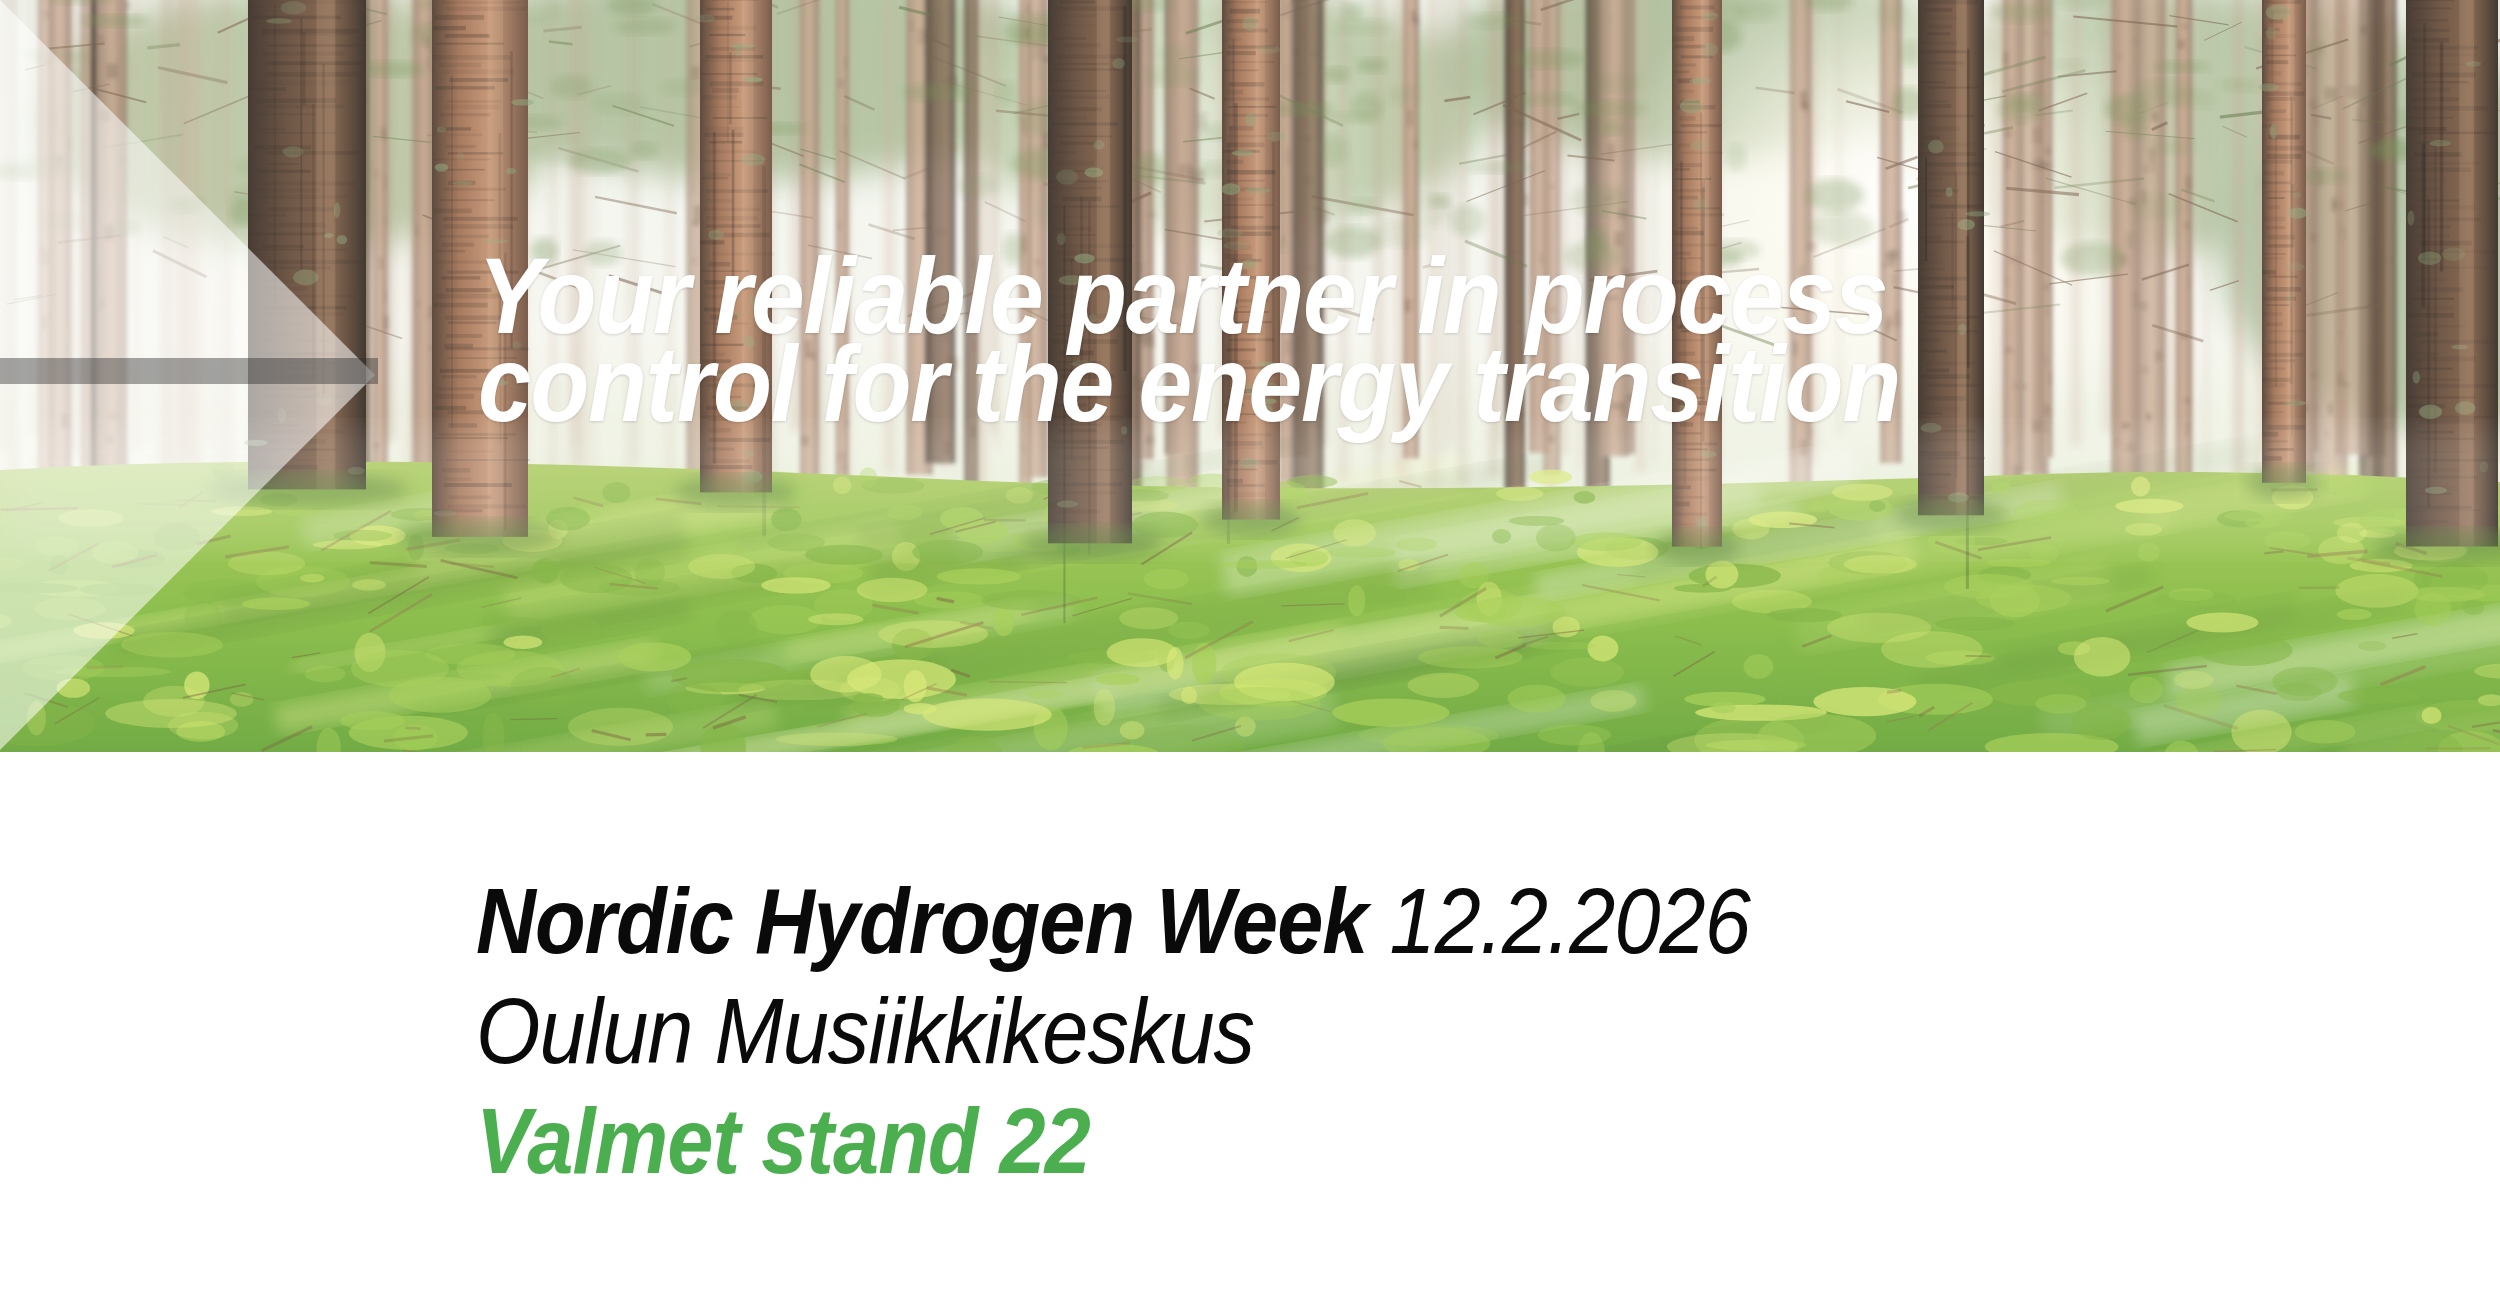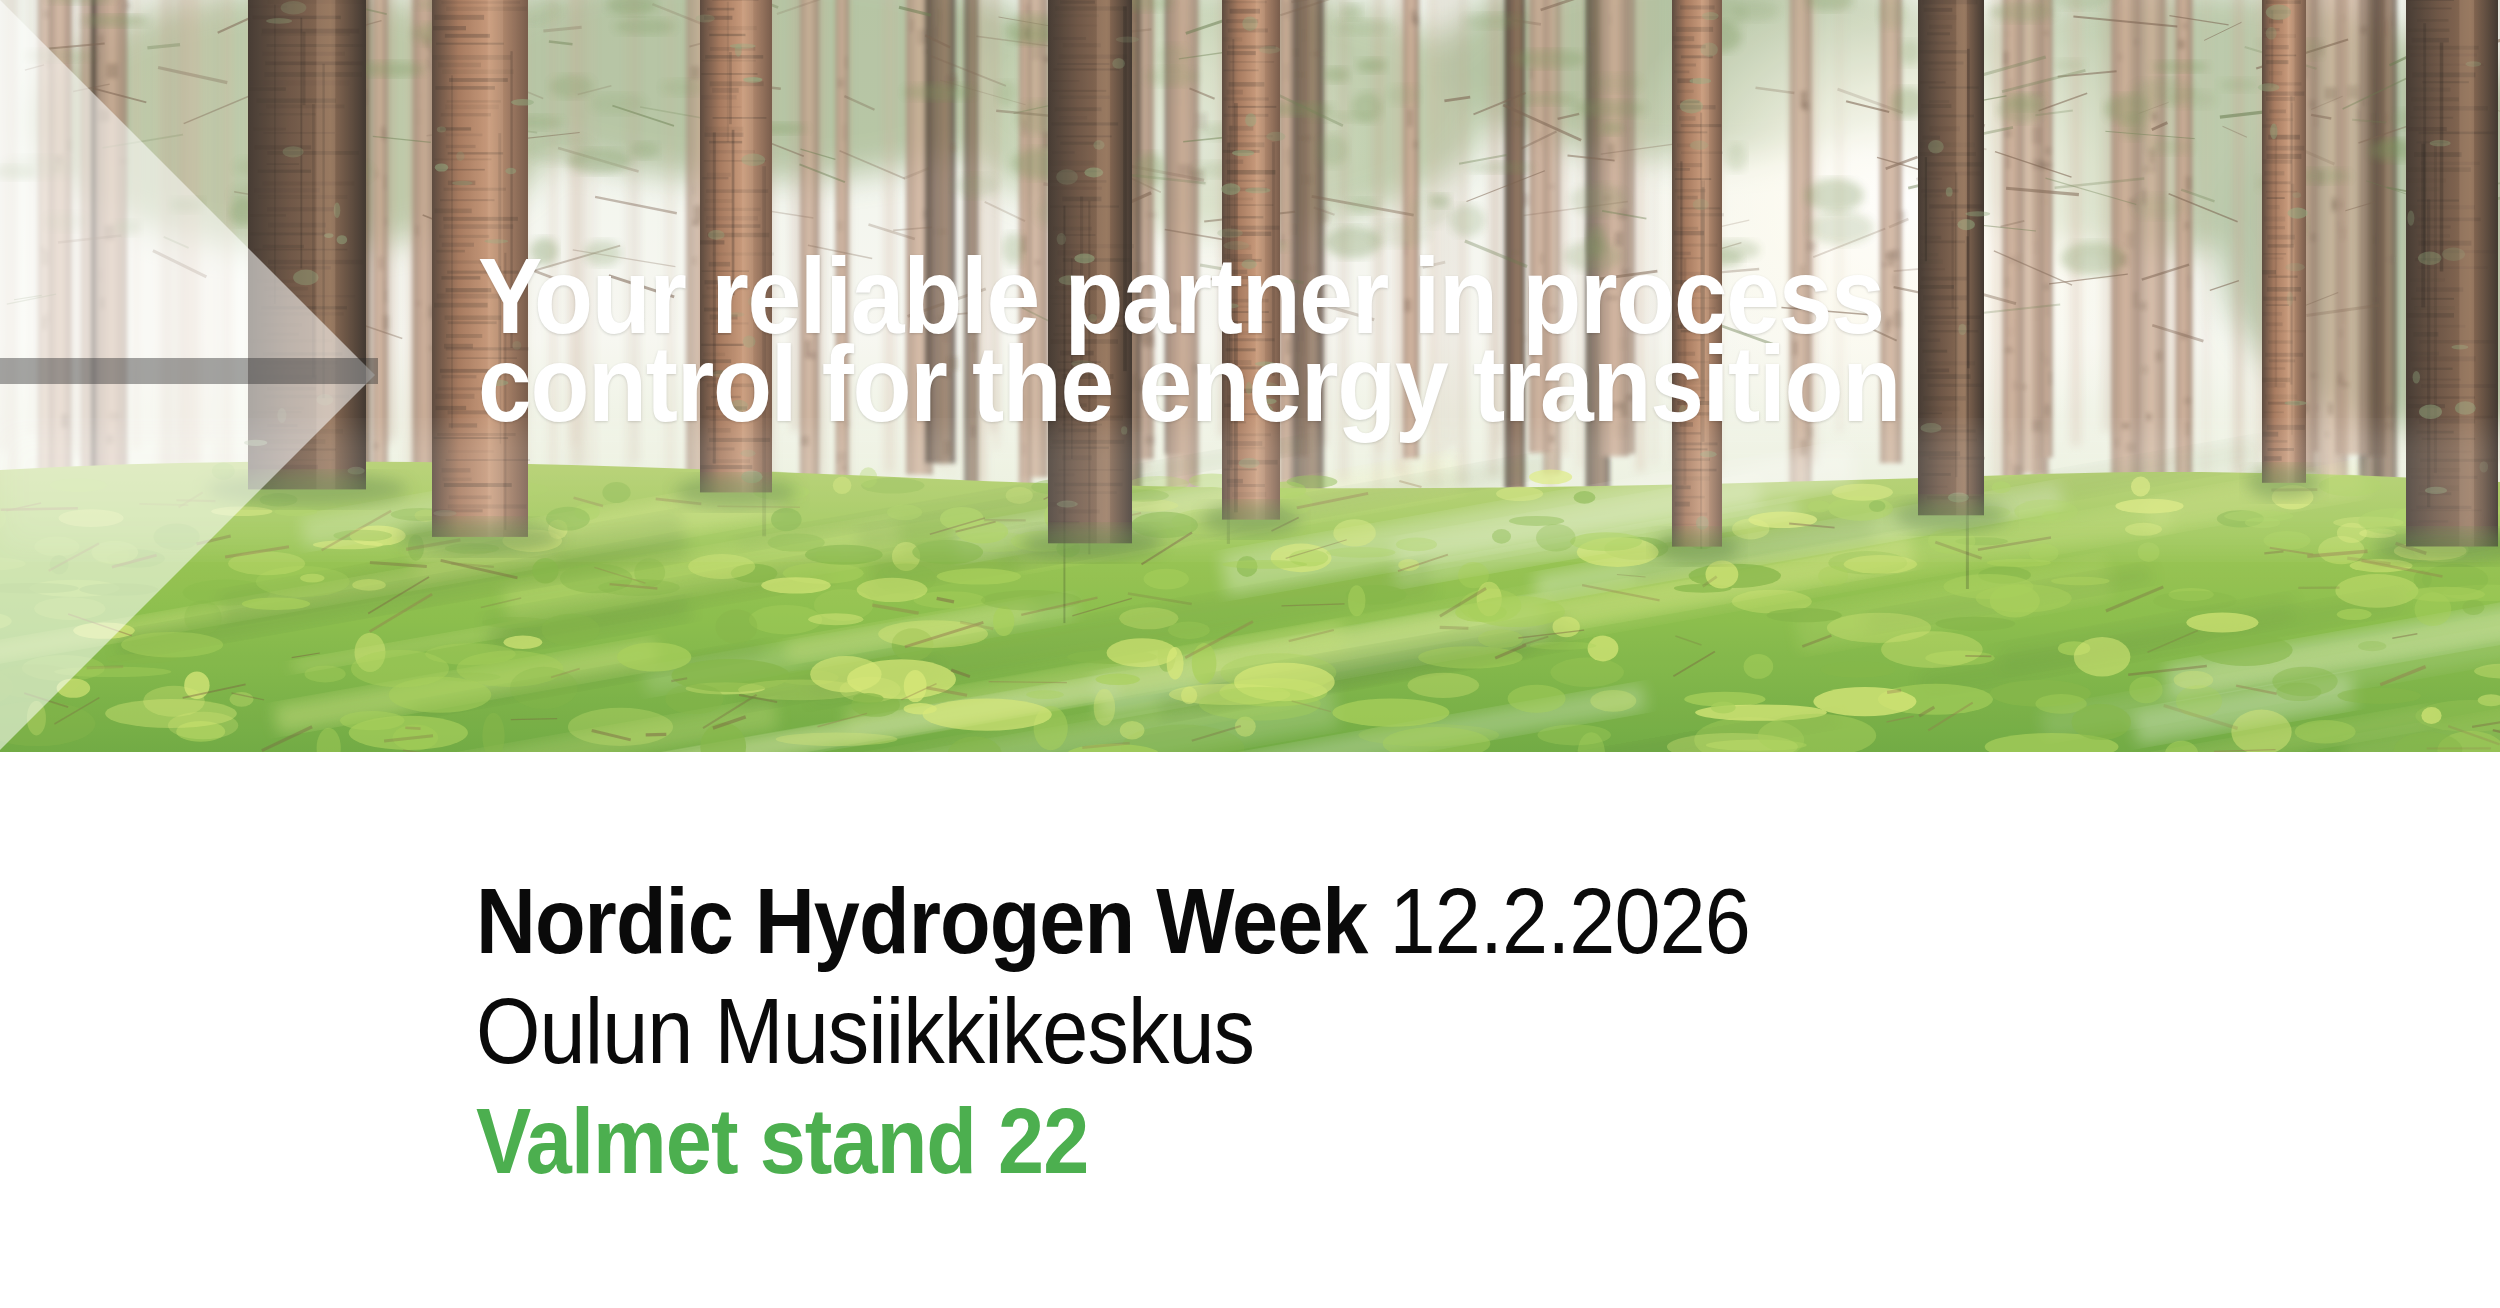--- a/index.html
+++ b/index.html
@@ -1,21 +1,21 @@
 <!DOCTYPE html>
 <html><head>
 <meta charset="utf-8">
 <style>
   html,body{margin:0;padding:0;background:#ffffff;}
   body{
     width:2500px;height:1308px;overflow:hidden;
     font-family:"Liberation Sans","DejaVu Sans",sans-serif;
     -webkit-font-smoothing:antialiased;
   }
-  #banner{position:relative;width:2500px;height:1200px;background:#ffffff;}
+  #banner{position:relative;width:2500px;height:1200px;background:#ffffff;font-style:italic;}
 
   
   #hero{
     position:absolute;left:0;top:0;width:2500px;height:752px;
     overflow:hidden;background:#cfd8c8;
   }
   #hero svg{position:absolute;left:0;top:0;width:2500px;height:752px;display:block;}
 
   
   #headline{

